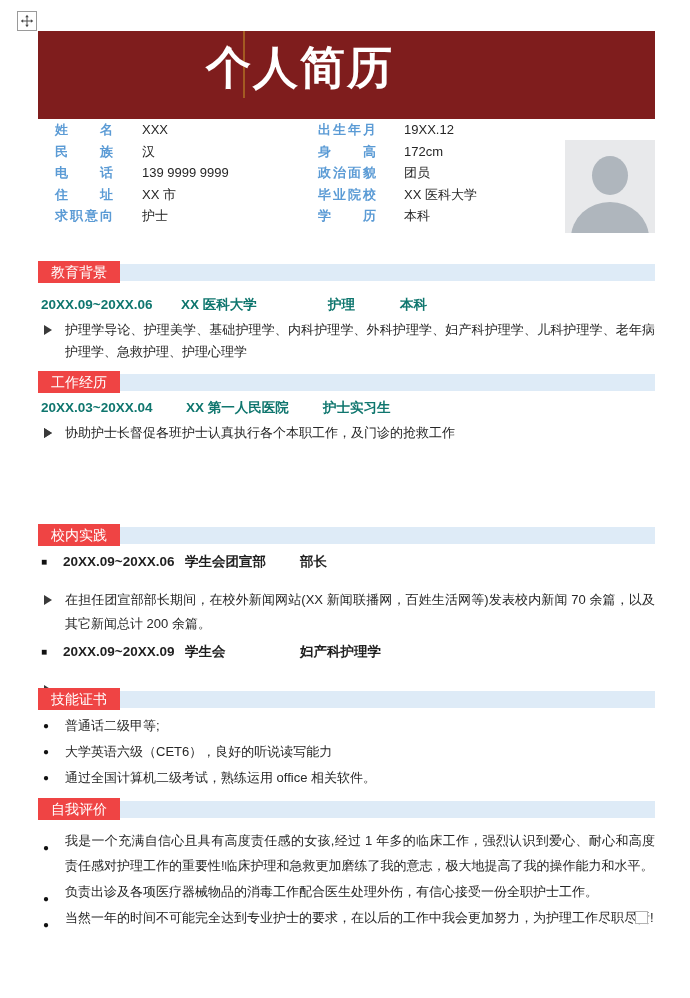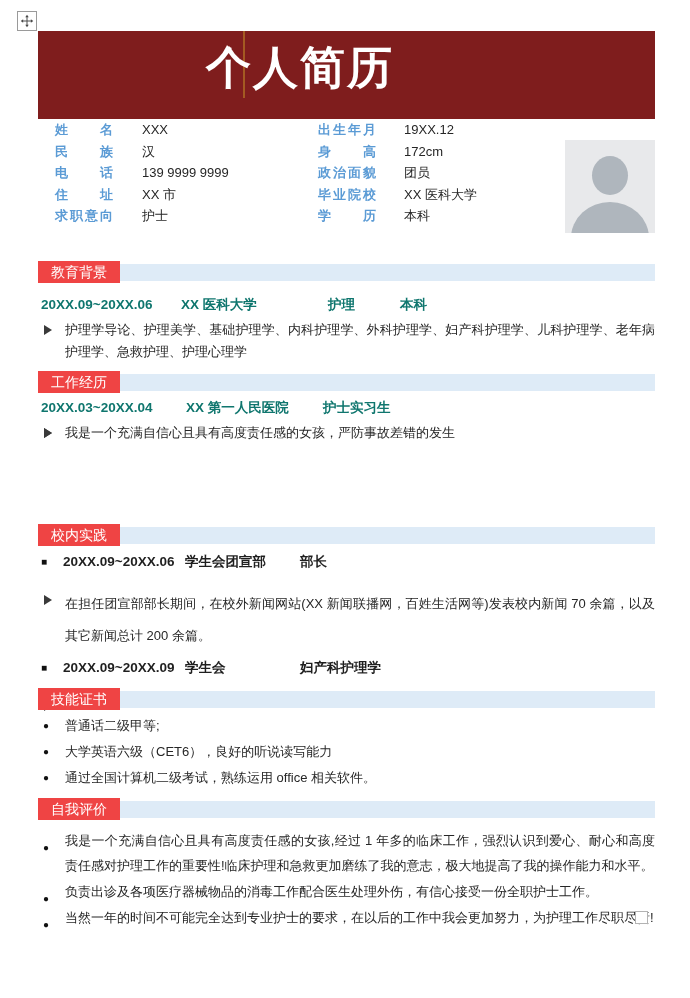--- a/index.html
+++ b/index.html
@@ -52,21 +52,21 @@
   
   .edu .t1{ width:140px; } .edu .t2{ display:inline-block; width:147px; } .edu .t3{ display:inline-block; width:72px; }
   .work .t1{ width:145px; } .work .t2{ display:inline-block; width:137px; }
   .campus-entry{ font-weight:700; font-size:13.5px; color:#1f1f1f; height:20px; line-height:20px; white-space:nowrap; margin-bottom:6px; }
   .campus-entry .mk{ display:inline-block; width:25px; padding-left:3px; font-size:10px; vertical-align:1px; font-weight:400; color:#111; }
   .campus-entry .t1{ display:inline-block; width:122px; }
   .campus-entry .t2{ display:inline-block; width:115px; }
   ul{ list-style:none; }
   li{ position:relative; padding-left:27px; text-align:justify; }
   .arrow-list li{ line-height:22px; margin-bottom:2px; }
-  .arrow-list.campus li{ line-height:32px; margin-bottom:6px;margin-top:16px; }
+  .arrow-list.campus li{ line-height:24px; margin-bottom:6px;margin-top:16px; }
   .arrow-bullet{
     position:absolute; left:6px; top:6px; width:0; height:0;
     border-left:8px solid #3a3a3a; border-top:5px solid transparent; border-bottom:5px solid transparent;
   }
   .arrow-list.campus .arrow-bullet{ top:7px; }
   .dot-list.skills li{ line-height:16px; margin-bottom:10px; }
   .dot-list.selfeval li{ line-height:25px; margin-bottom:1px; }
   .dot-bullet{ position:absolute; left:5px; top:0; font-size:10px; color:#111; }
   
   .end-marker{ position:absolute; left:635px; top:911px; width:13px; height:13px; border:1.5px solid #b3b3b3; background:#fff; }
@@ -143,21 +143,21 @@
 <div class="sec-header" style="top:371px">
   <div class="strip"></div>
   <div class="box">工作经历</div>
 </div>
 <div class="sec-content" style="top:398px">
   <div class="entry work">
     <span class="t1">20XX.03~20XX.04</span><span class="t2">XX 第一人民医院</span><span>护士实习生</span>
   </div>
   <ul class="arrow-list">
     <li><span class="arrow-bullet"></span></li>
-    <li><span class="arrow-bullet"></span><span>我是一个充满自信心且具有高度责任感的女孩，严防事故差错的发生</span></li>
+    <li><span class="arrow-bullet"></span><span>协助护士长督促各班护士认真执行各个本职工作，及门诊的抢救工作</span></li>
   </ul>
 </div>
 
 <div class="sec-header" style="top:524px">
   <div class="strip"></div>
   <div class="box">校内实践</div>
 </div>
 <div class="sec-content" style="top:552px">
   <div class="campus-entry">
     <span class="mk">■</span><span class="t1">20XX.09~20XX.06</span><span class="t2">学生会团宣部</span><span>部长</span>

